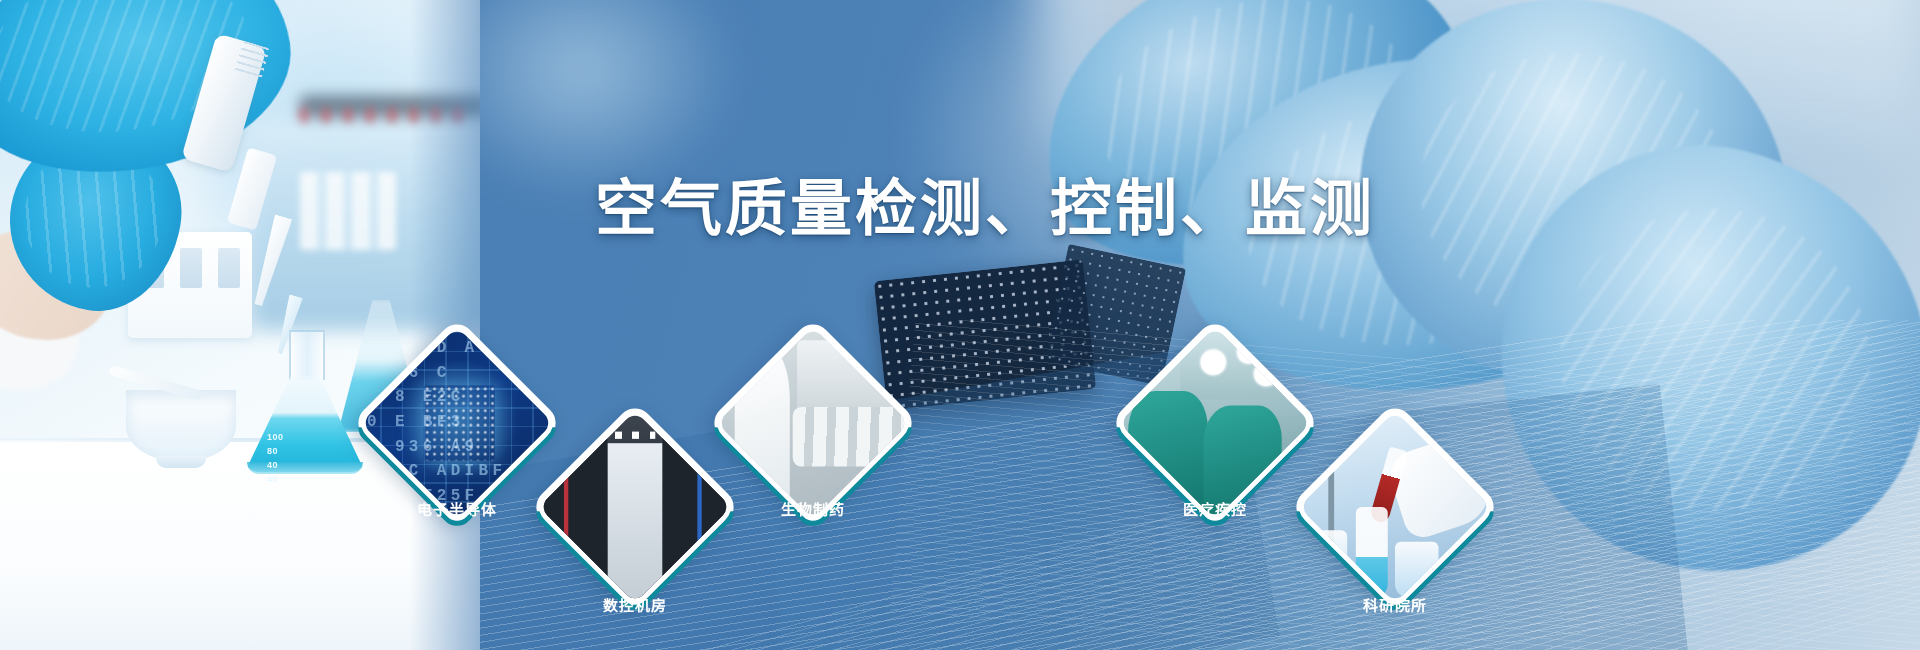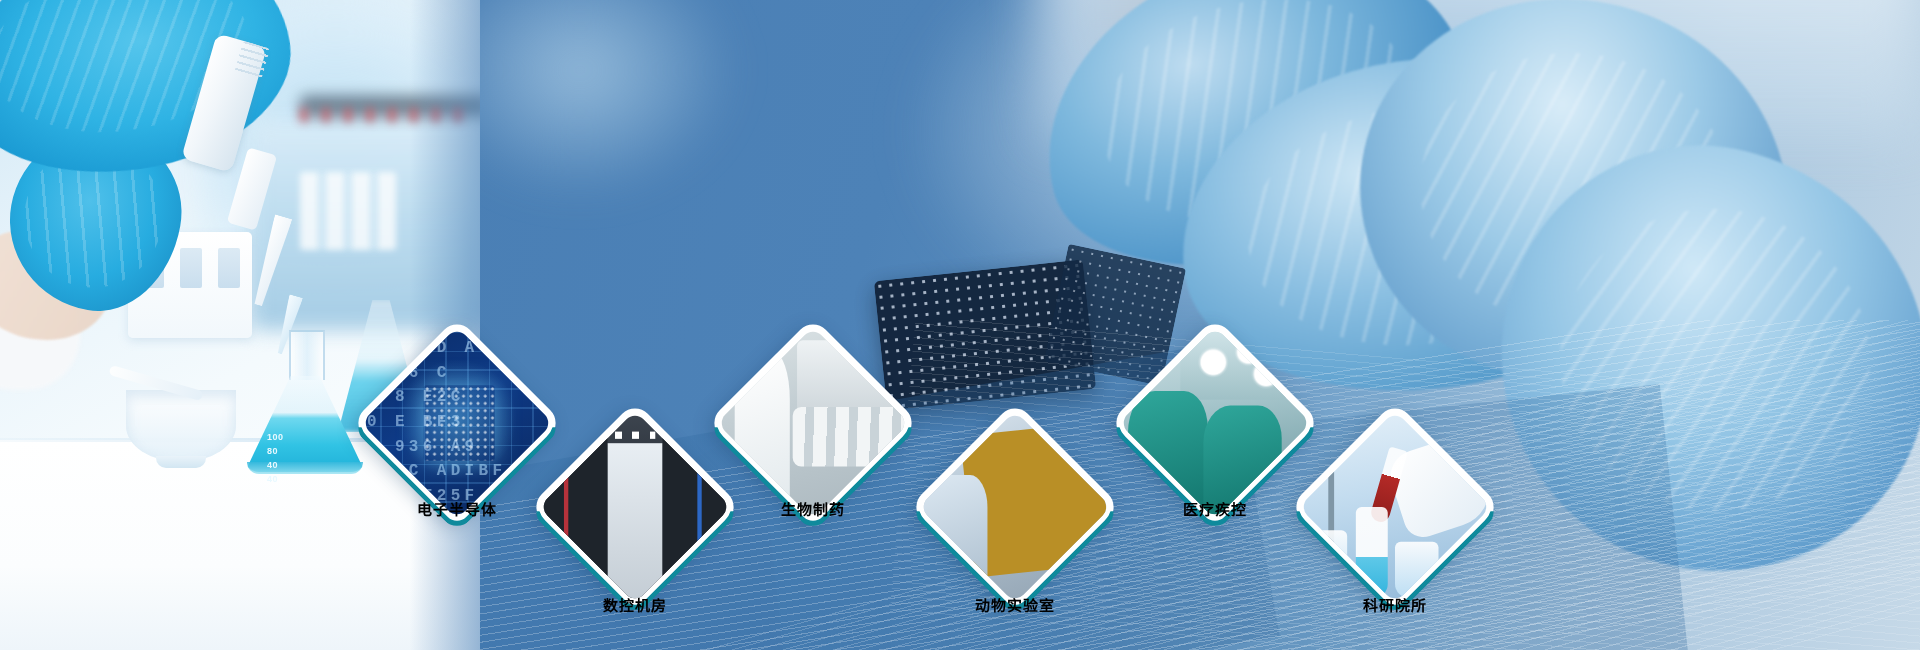--- a/index.html
+++ b/index.html
@@ -310,21 +310,21 @@
   }
   .card .photo{
     position:absolute; inset:0;
     transform:rotate(-45deg) scale(1.45);
     transform-origin:center;
   }
   .card .label{
     position:absolute; left:-22px; top:152px; width:194px;
     text-align:center;
     font-family:"DejaVu Sans","Liberation Sans",sans-serif;
-    font-size:15px; font-weight:700; color:#000000; letter-spacing:1px;
+    font-size:15px; font-weight:700; color:#ffffff; letter-spacing:1px;
     white-space:nowrap;
   }
   .card.up   .label{ top:150px; }
   .card.down .label{ top:150px;margin-top:12px; }
 
   
   .art-chip{
     background:
       radial-gradient(circle at 50% 48%,rgba(120,220,255,.38) 0%,rgba(0,0,0,0) 42%),
       repeating-linear-gradient(0deg,rgba(110,190,255,.22) 0 1px,rgba(0,0,0,0) 1px 13px),
@@ -527,20 +527,21 @@
       <div class="blue-slab"></div>
       <div class="blue-slab2"></div>
       <div class="wave-sheet w1"></div>
       <div class="wave-sheet w2"></div>
       <div class="wave-sheet w3"></div>
     </div>
   </div>
 
 
   <div class="headline">
+    <span class="l1">空气质量检测、控制、监测</span>
   </div>
 
   <div class="cards">
 
     <div class="card up" style="left:382px; top:348px;">
       <div class="dia">
         <div class="inner">
           <div class="photo art-chip">
             <div class="hex">E2&nbsp;F&nbsp;D&nbsp;A<br>5926&nbsp;C<br>7&nbsp;8&nbsp;E2C<br>0&nbsp;E&nbsp;BF3<br>7&nbsp;936&nbsp;A9<br>B8&nbsp;C&nbsp;ADIBF<br>2&nbsp;0&nbsp;E25F&nbsp;14</div>
             <div class="die"></div>
@@ -572,31 +573,20 @@
           <div class="photo art-pharma">
             <div class="mach"></div>
             <div class="pipes"></div>
             <div class="worker"></div>
           </div>
         </div>
       </div>
       <div class="label">生物制药</div>
     </div>
 
-    <div class="card down" style="left:940px; top:432px;">
-      <div class="dia">
-        <div class="inner">
-          <div class="photo art-animal">
-            <div class="gold"></div>
-            <div class="tech"></div>
-          </div>
-        </div>
-      </div>
-      <div class="label">动物实验室</div>
-    </div>
 
     <div class="card down" style="left:1320px; top:432px;">
       <div class="dia">
         <div class="inner">
           <div class="photo art-lab">
             <div class="arm"></div>
             <div class="tube"></div>
             <div class="stand"></div>
             <div class="glass1"></div>
             <div class="glass2"></div>

